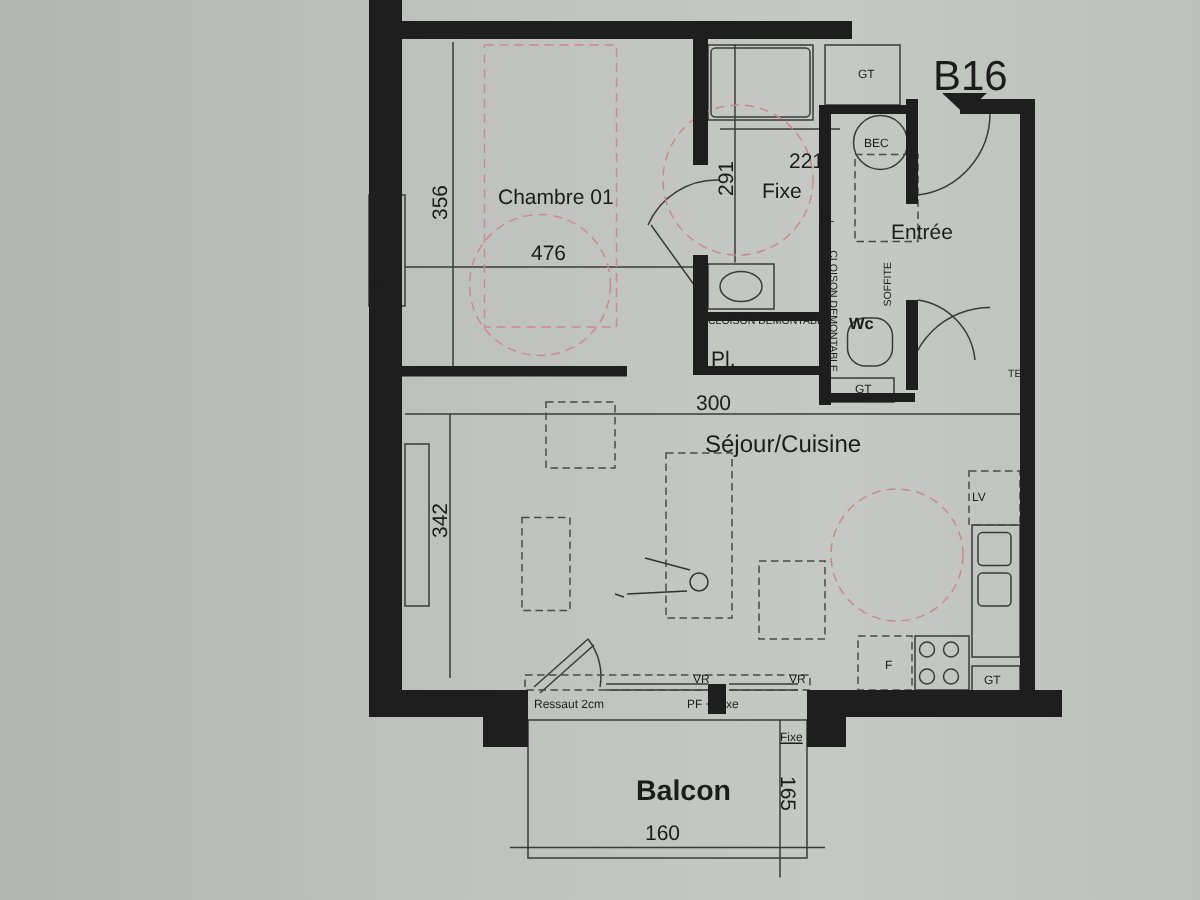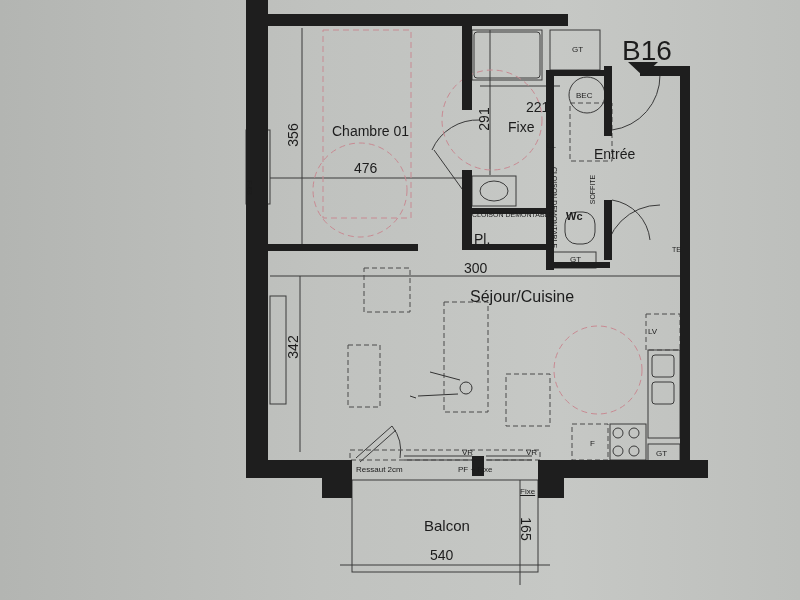--- a/index.html
+++ b/index.html
@@ -127,29 +127,29 @@
 </svg>
 
 <div class="lbl" style="left:622px;top:37px;font-size:28px;">B16</div>
 
 <div class="lbl room" style="left:332px;top:124px;">Chambre 01</div>
 <div class="lbl room" style="left:508px;top:120px;">Fixe</div>
 <div class="lbl room" style="left:594px;top:147px;">Entrée</div>
 <div class="lbl" style="left:566px;top:188px;font-size:11px;font-weight:bold;margin-top:23px;">Wc</div>
 <div class="lbl room" style="left:474px;top:232px;">Pl.</div>
 <div class="lbl" style="left:470px;top:289px;font-size:16px;">Séjour/Cuisine</div>
-<div class="lbl" style="left:424px;top:518px;font-size:15px;">Balcon</div>
+<div class="lbl" style="left:424px;top:518px;font-size:19px;font-weight:bold;">Balcon</div>
 
 <div class="lbl dim vert" style="left:281px;top:128px;">356</div>
 <div class="lbl dim" style="left:354px;top:161px;">476</div>
 <div class="lbl dim" style="left:526px;top:100px;">221</div>
 <div class="lbl dim vert" style="left:472px;top:112px;">291</div>
 <div class="lbl dim" style="left:464px;top:261px;">300</div>
 <div class="lbl dim vert" style="left:281px;top:340px;">342</div>
-<div class="lbl dim" style="left:430px;top:548px;">540</div>
+<div class="lbl dim" style="left:430px;top:548px;">160</div>
 <div class="lbl dim vert90" style="left:514px;top:522px;">165</div>
 
 <div class="lbl small" style="left:572px;top:46px;">GT</div>
 <div class="lbl small" style="left:570px;top:256px;">GT</div>
 <div class="lbl small" style="left:656px;top:450px;">GT</div>
 <div class="lbl small" style="left:576px;top:92px;">BEC</div>
 <div class="lbl small" style="left:547px;top:142px;">LL</div>
 <div class="lbl small" style="left:648px;top:328px;">LV</div>
 <div class="lbl small" style="left:590px;top:440px;">F</div>
 <div class="lbl tiny" style="left:672px;top:246px;">TE</div>

